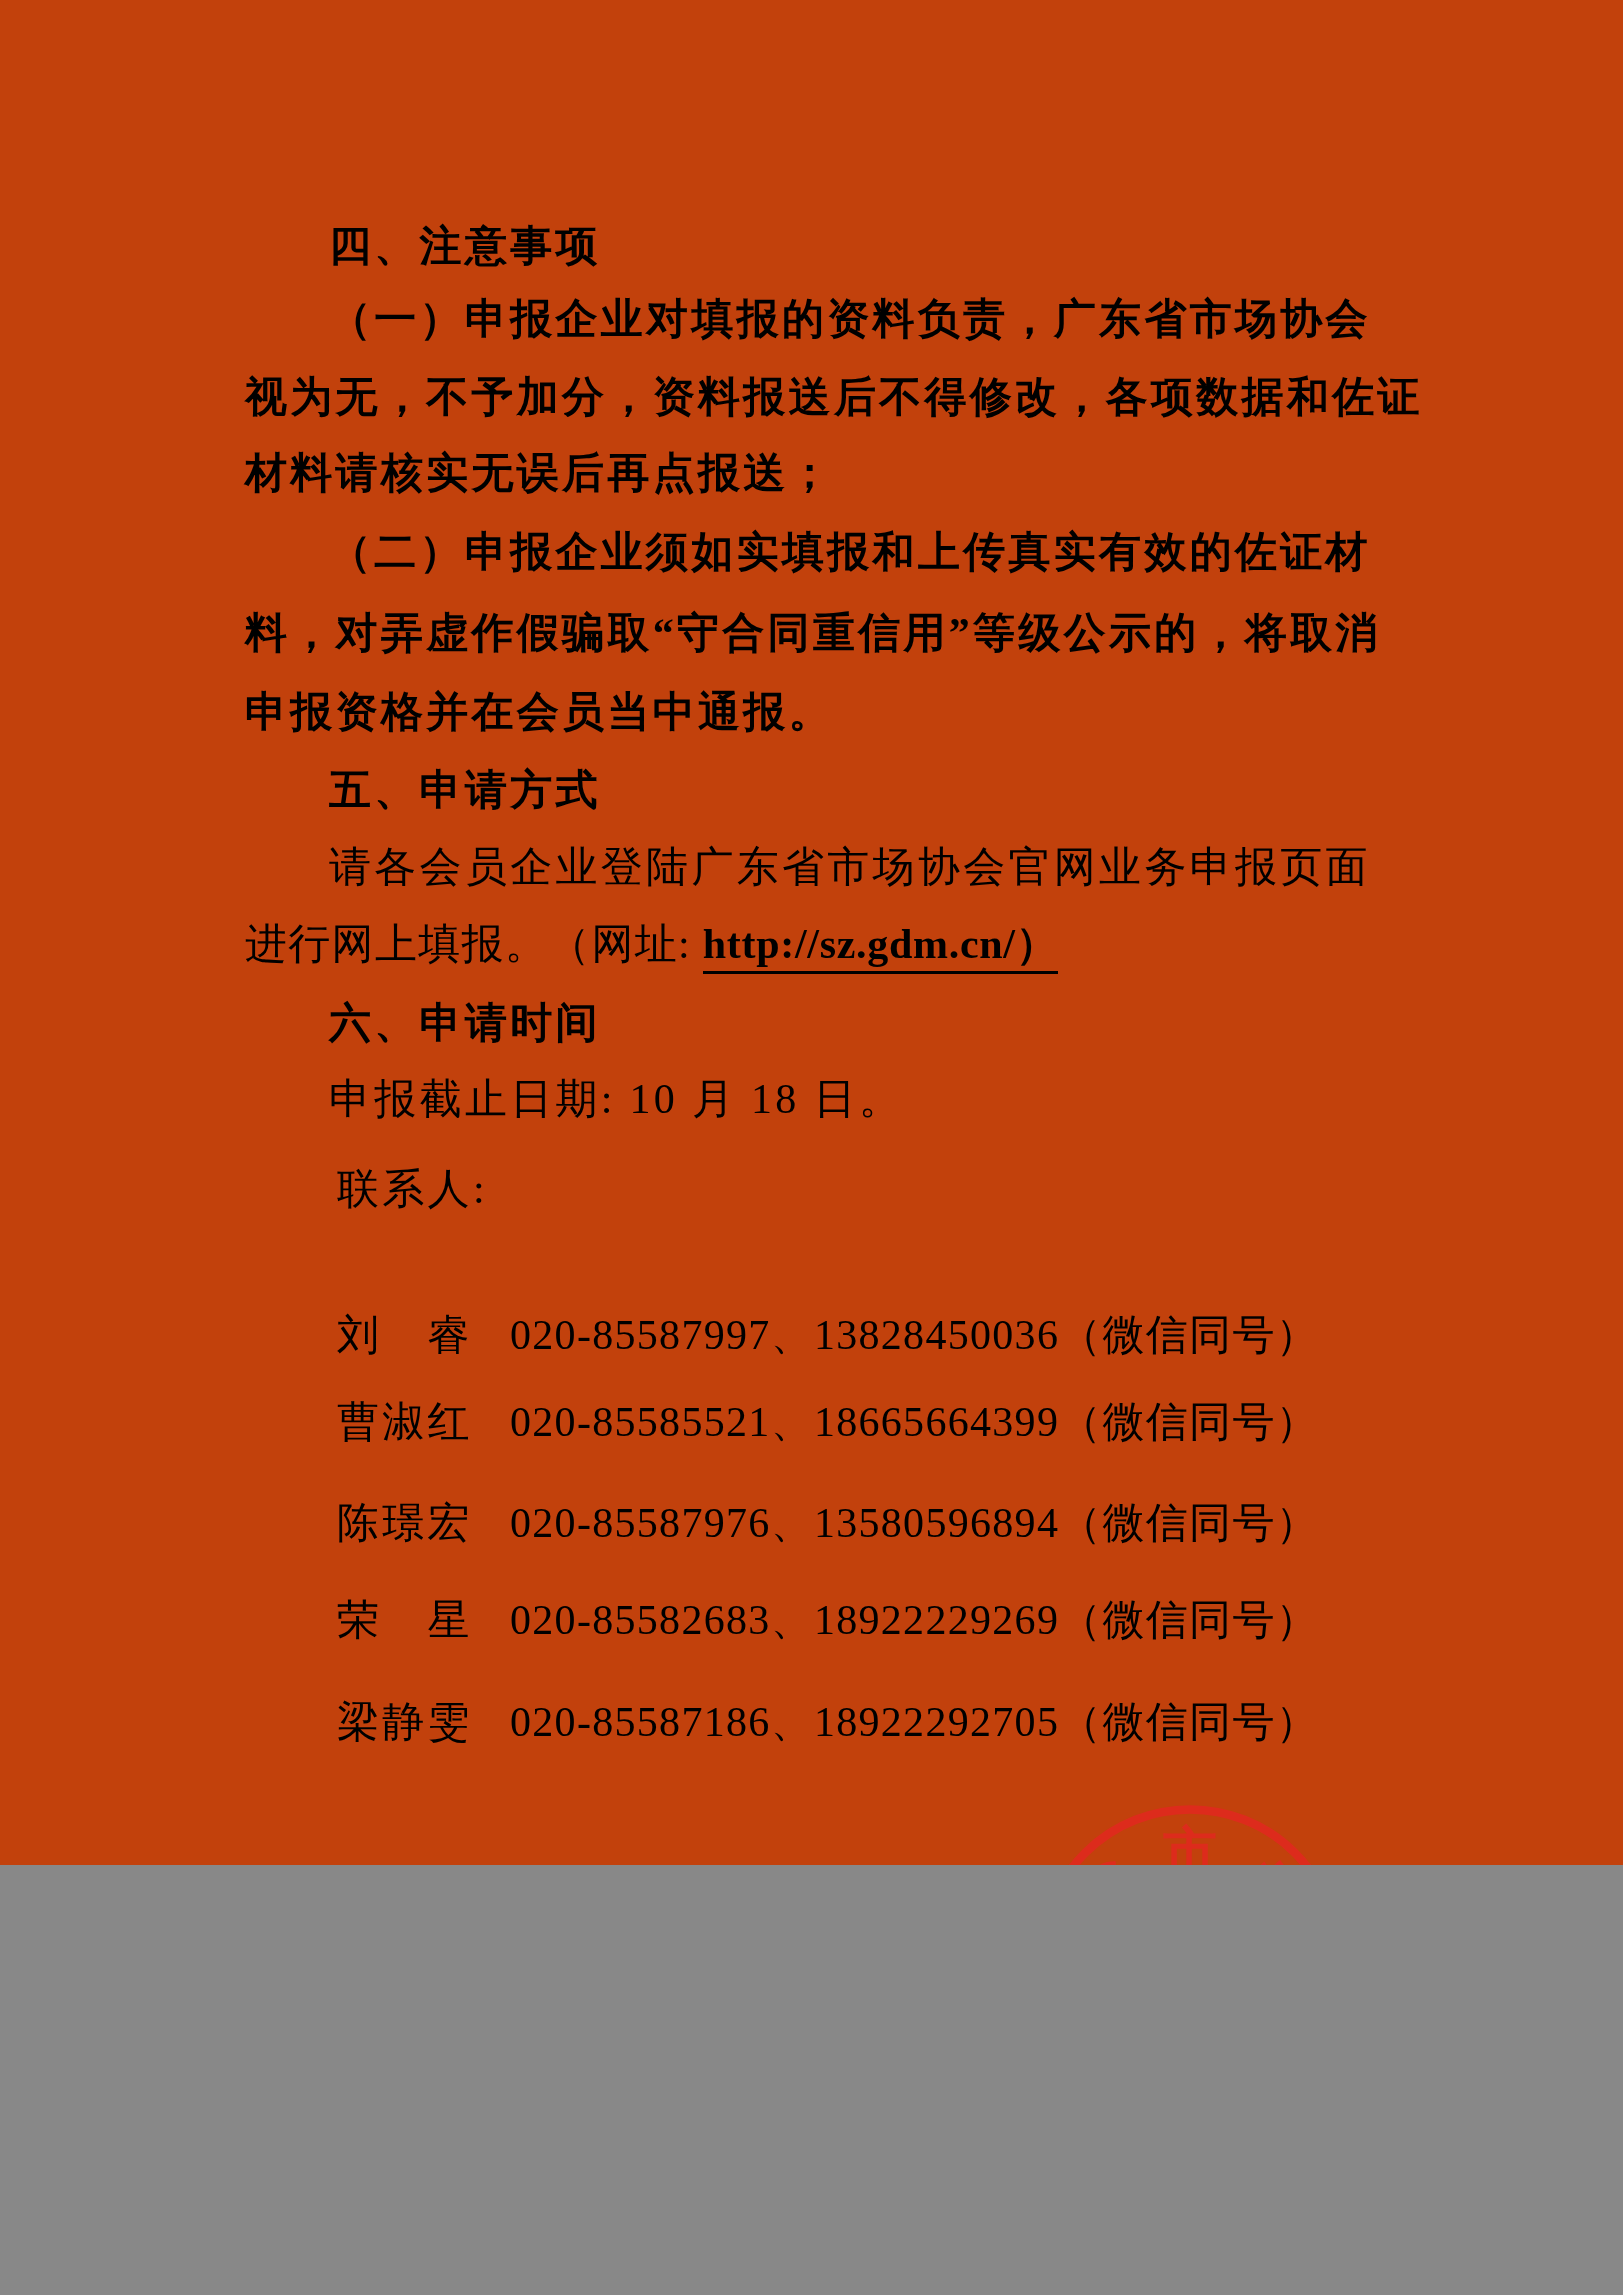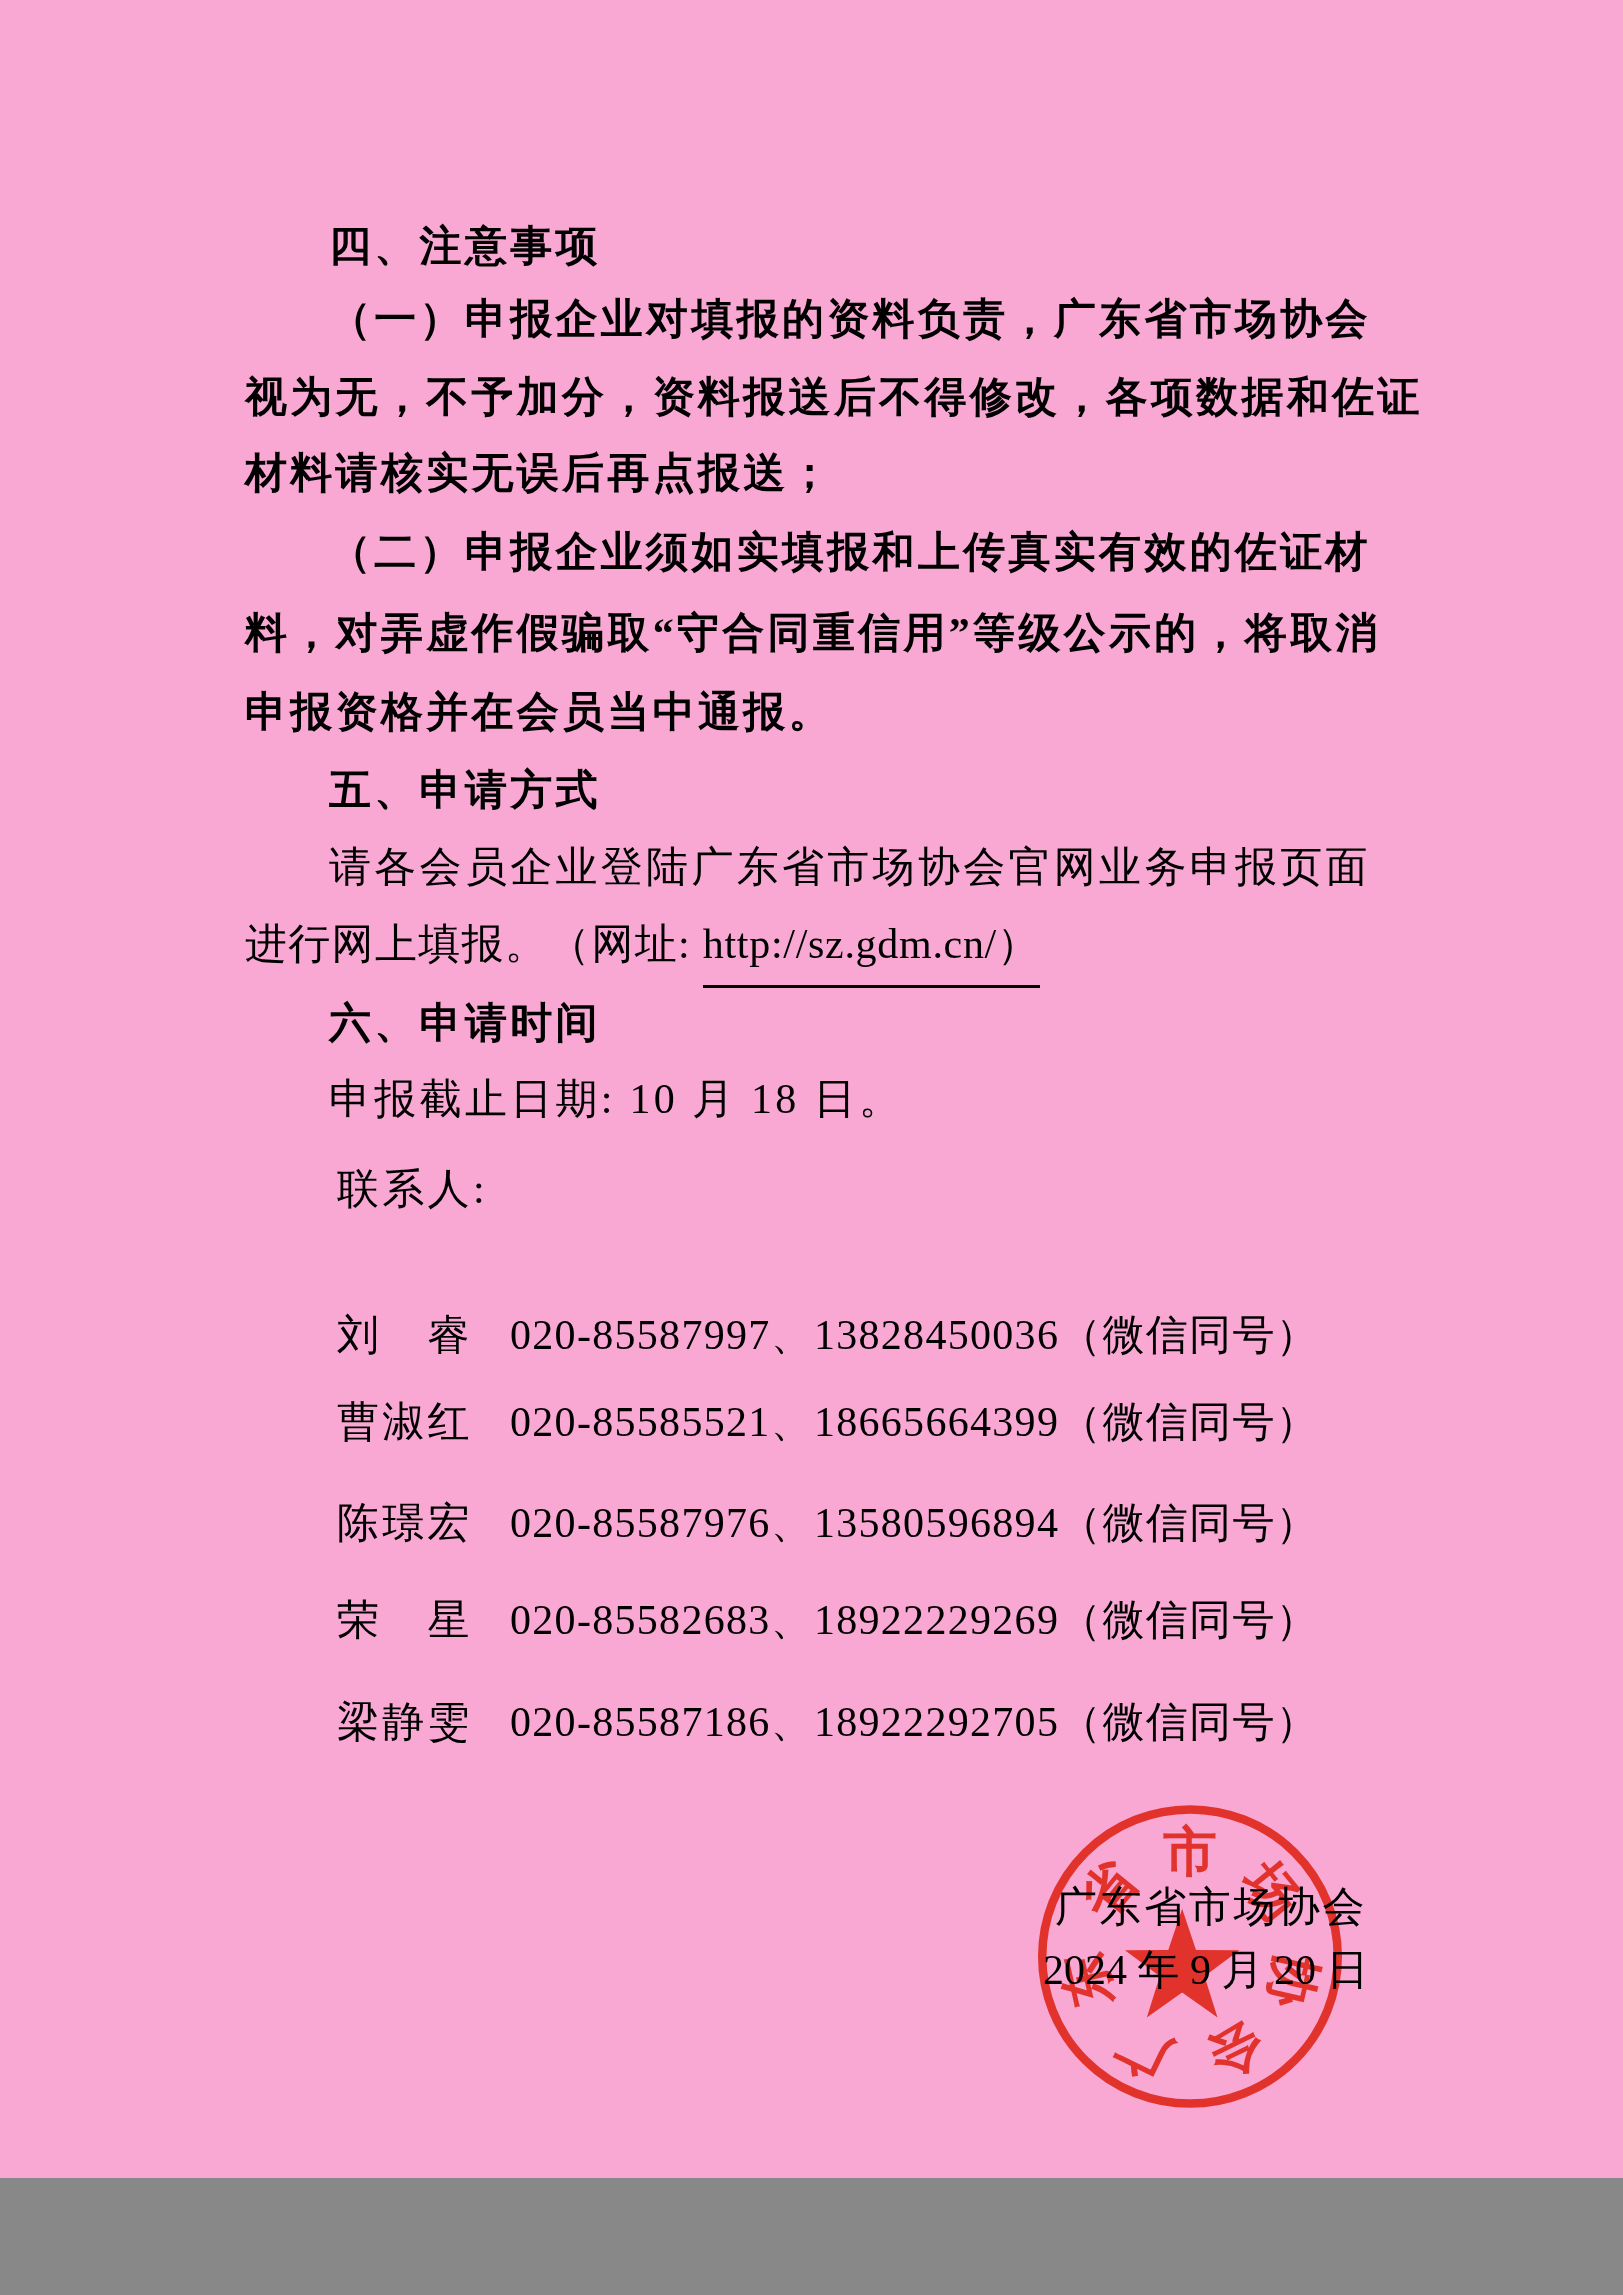--- a/index.html
+++ b/index.html
@@ -1,42 +1,42 @@
 <!DOCTYPE html>
 <html style="font-size:10.5px"><head>
 <meta charset="utf-8">
 <style>
   html,body{margin:0;padding:0;background:#888;}
   .page{
     position:relative;
-    width:1623px;height:2178px;
-    background:#f9a8d4;
+    width:1623px;height:1865px;
+    background:#c2410c;
     overflow:hidden;
     font-family:"Liberation Serif","DejaVu Serif",serif;
     color:#000000;
   }
   .ln{
     position:absolute;
     left:245px;
     font-size:42px;
     line-height:50px;
     letter-spacing:3.3px;
     white-space:nowrap;
     color:#000;
   }
   .ind{left:329px;}
   .bold{font-weight:700;}
   .contact-row{left:337px;}
   .cname{display:inline-block;min-width:173px;letter-spacing:3.3px;}
   .cinfo{letter-spacing:1.3px;}
   .url-wrap{letter-spacing:1.3px;}
   .url-underline{
-    font-weight:400;
+    font-weight:700;
     border-bottom:3.9px solid #000;
-    padding-bottom:18px;
+    padding-bottom:4px;
     letter-spacing:0.7px;
   }
   .sig{position:absolute;font-size:42px;line-height:50px;z-index:2;white-space:nowrap;}
   .sig-org{left:1055px;top:1863px;letter-spacing:2.6px;margin-top:19px;}
   .sig-date{left:1043px;top:1945px;letter-spacing:0;}
   .seal{
     position:absolute;
     left:1037px;top:1804px;
     width:306px;height:305px;
     z-index:1;

